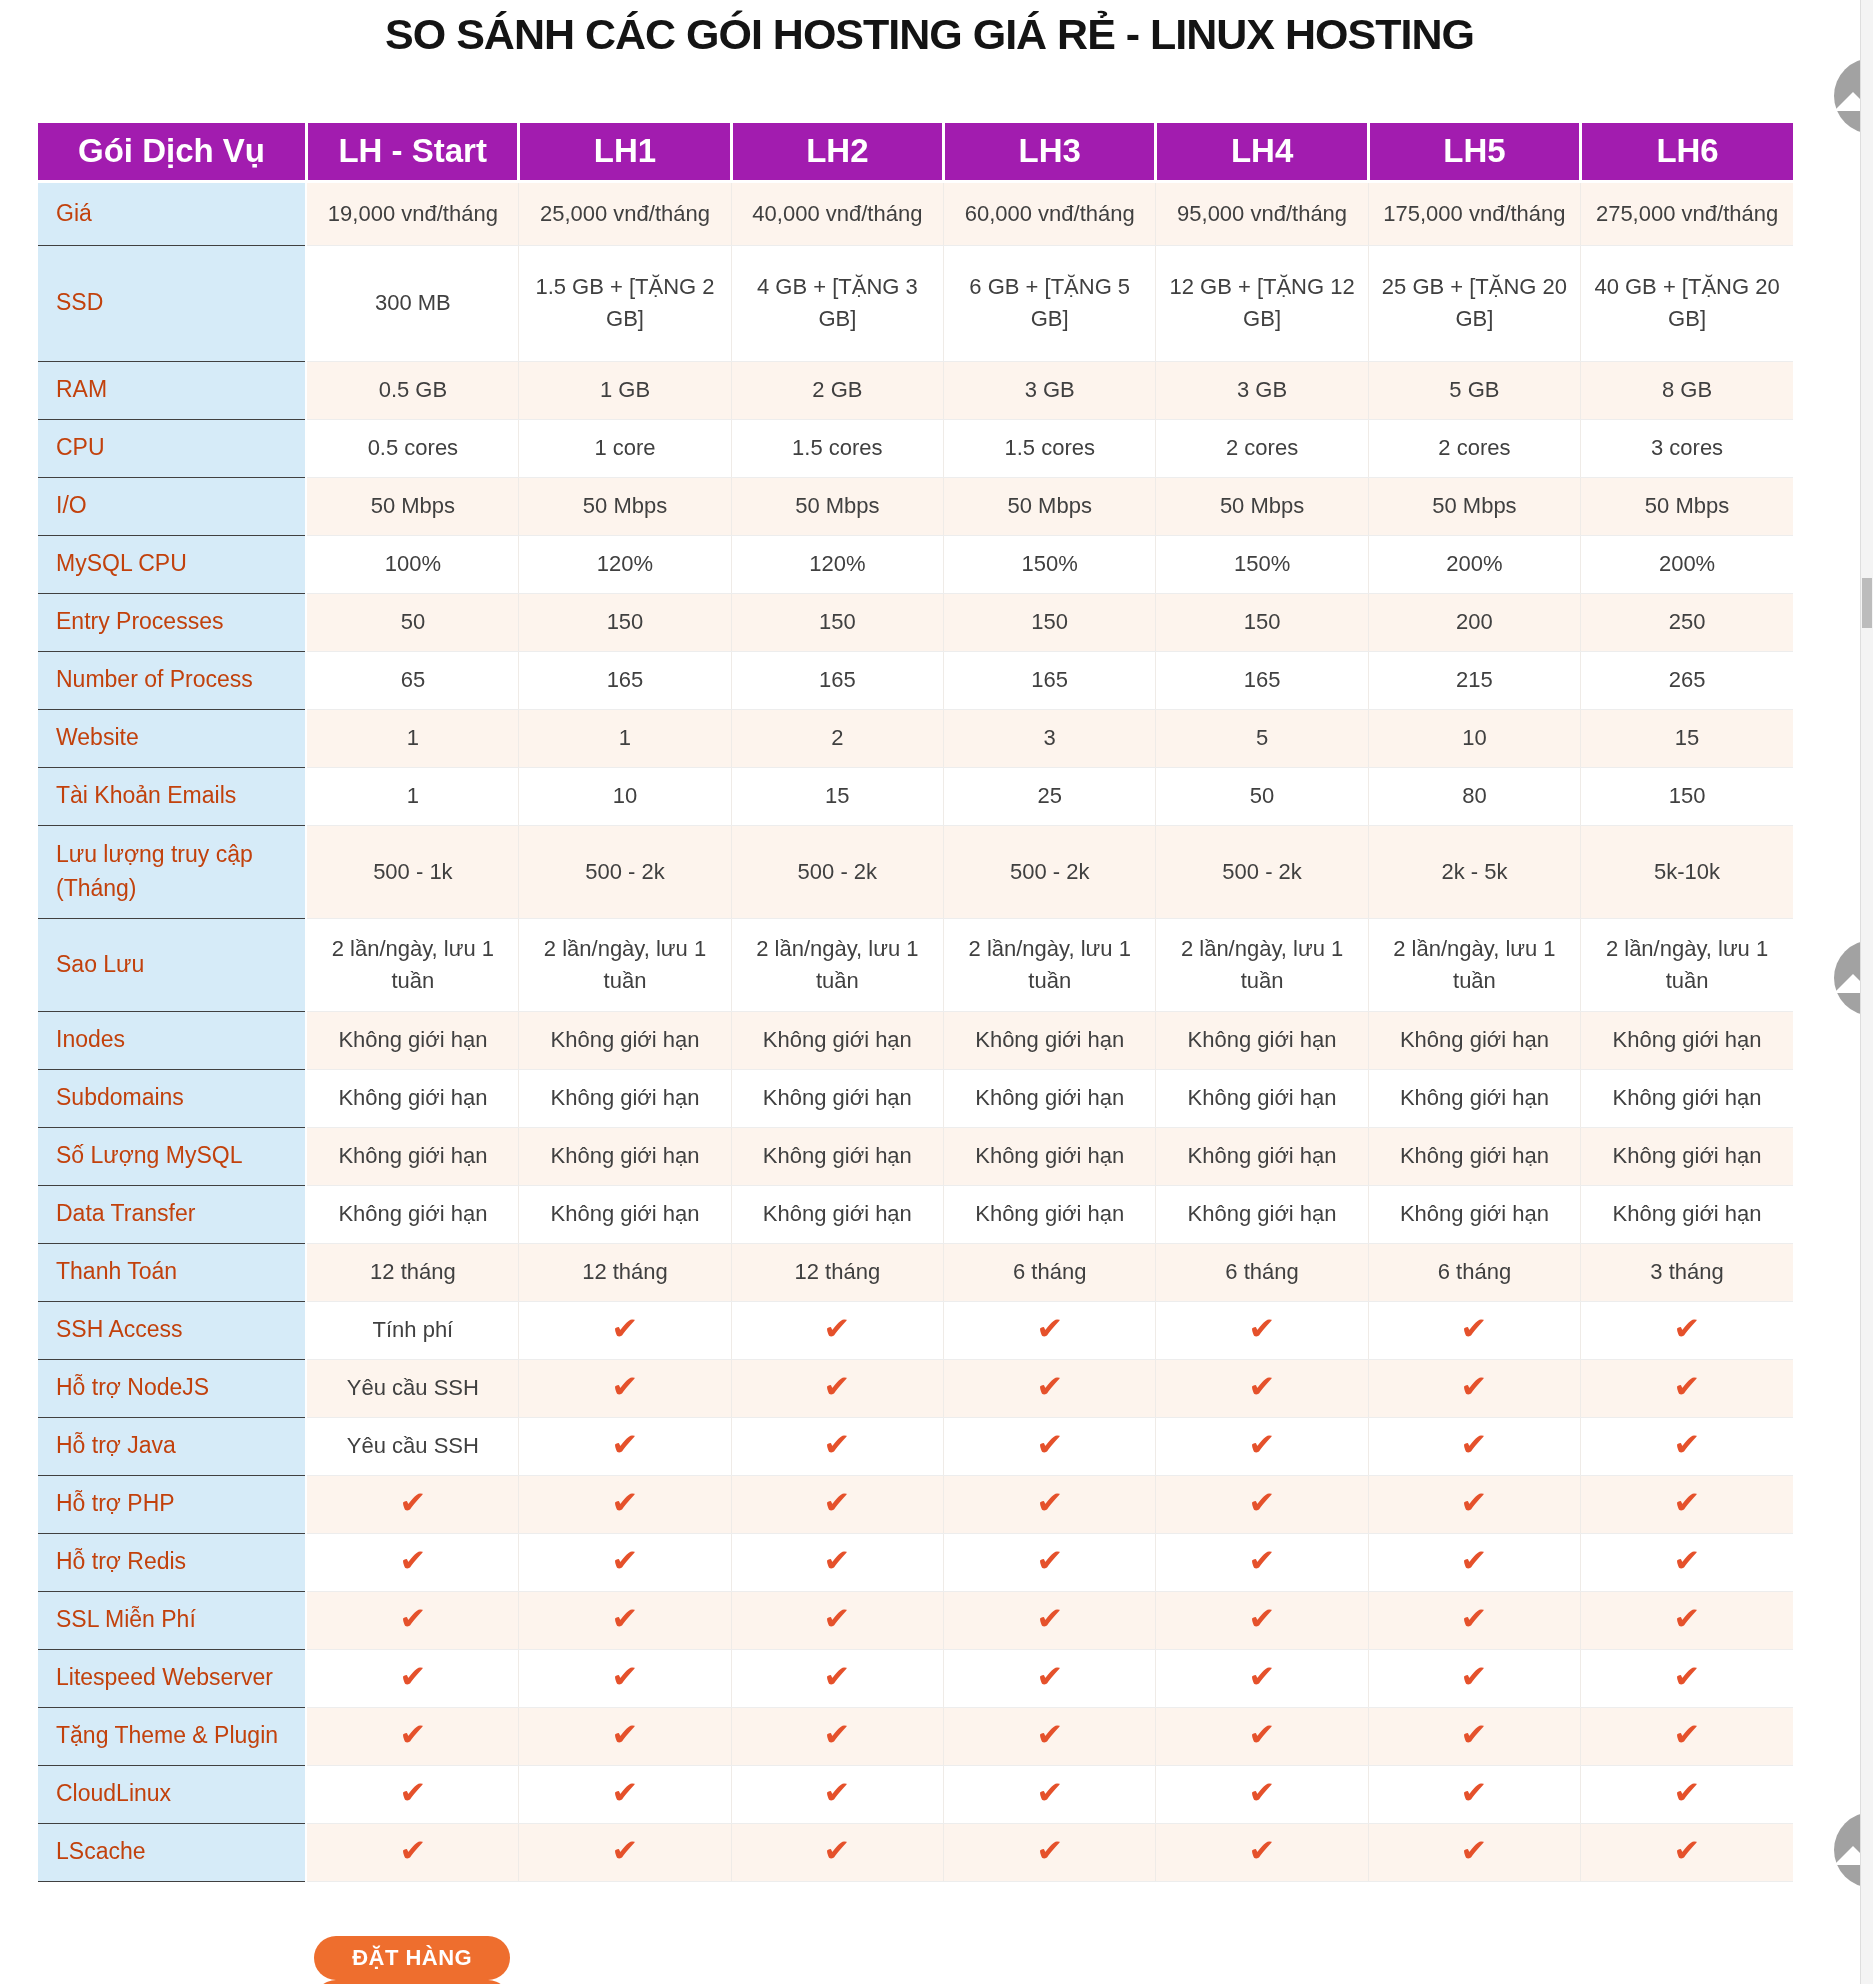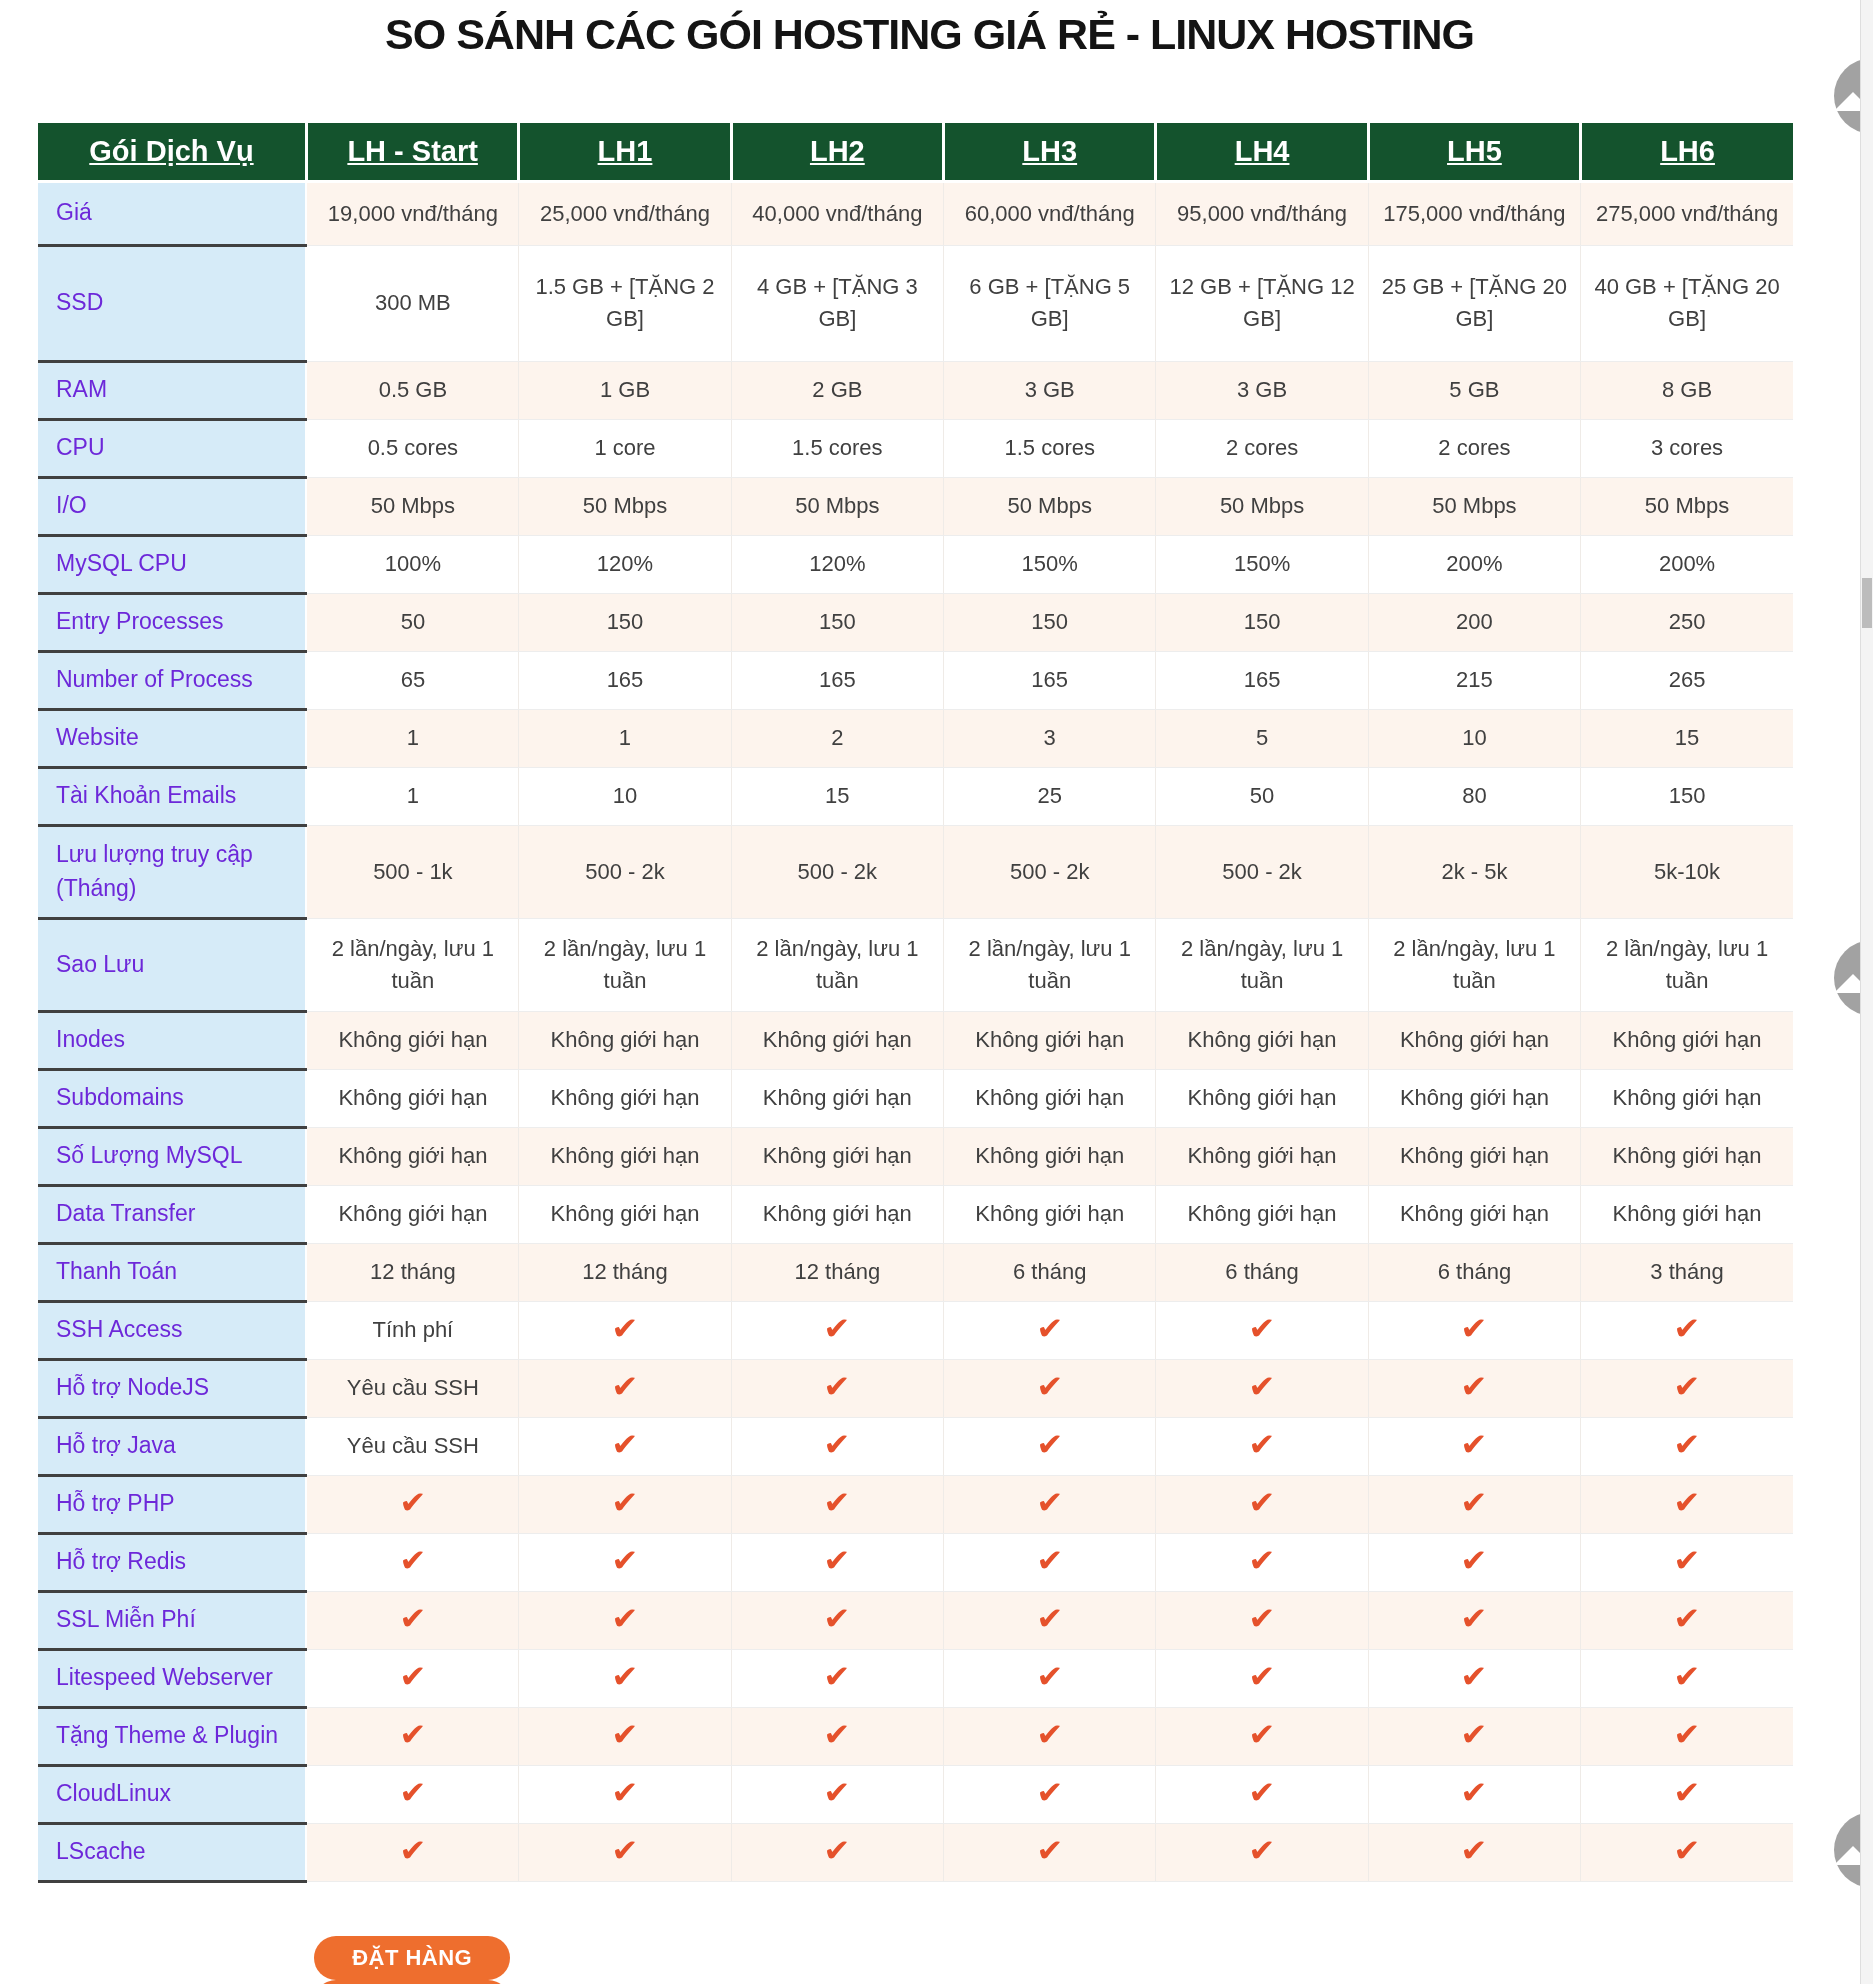--- a/index.html
+++ b/index.html
@@ -13,38 +13,38 @@
     position:absolute;left:52px;top:10px;width:1755px;
     text-align:center;font-size:43px;font-weight:700;color:#141414;
     letter-spacing:-1px;margin:0;
   }
   
   .table-wrap{position:absolute;left:38px;top:123px;width:1755px;}
   table.pricing{border-collapse:collapse;table-layout:fixed;width:1755px;}
   col.c-label{width:268px;}
   col.c-plan{width:212px;}
   th{
-    background:#14532d;color:#ffffff;font-size:29px;font-weight:700;
+    background:#a21caf;color:#ffffff;font-size:33px;font-weight:700;
     height:56px;text-align:center;border-right:3px solid #ffffff;
-    border-bottom:3px solid #ffffff;padding:0;text-decoration:underline;
+    border-bottom:3px solid #ffffff;padding:0;
   }
   th:last-child{border-right:none;margin-top:20px;}
   tr{height:58px;}
   tr.h64{height:64px;}
   tr.h90{height:116px;}
   tr.h93{height:93px;}
   td{
     font-size:22px;color:#404040;text-align:center;vertical-align:middle;
     border-bottom:1px solid #ededed;border-right:1px solid #efebe7;
     padding:4px 10px;line-height:1.45;
   }
   td:last-child{border-right:none;}
   td.label-cell{
-    background:#d6ebf8;color:#6d28d9;text-align:left;padding-left:18px;
-    border-bottom:3px solid #404040;border-right:2px solid #ffffff;
+    background:#d6ebf8;color:#c2410c;text-align:left;padding-left:18px;
+    border-bottom:1px solid #404040;border-right:2px solid #ffffff;
     font-size:23px;
   }
   tbody tr:nth-child(odd) td.value-cell,
   tbody tr:nth-child(odd) td.check-cell{background:#fdf4ed;}
   tbody tr:nth-child(even) td.value-cell,
   tbody tr:nth-child(even) td.check-cell{background:#ffffff;}
   .check{
     color:#e5512b;font-size:31px;font-weight:700;line-height:1;
     display:inline-block;transform:scaleX(1.05);
   }

